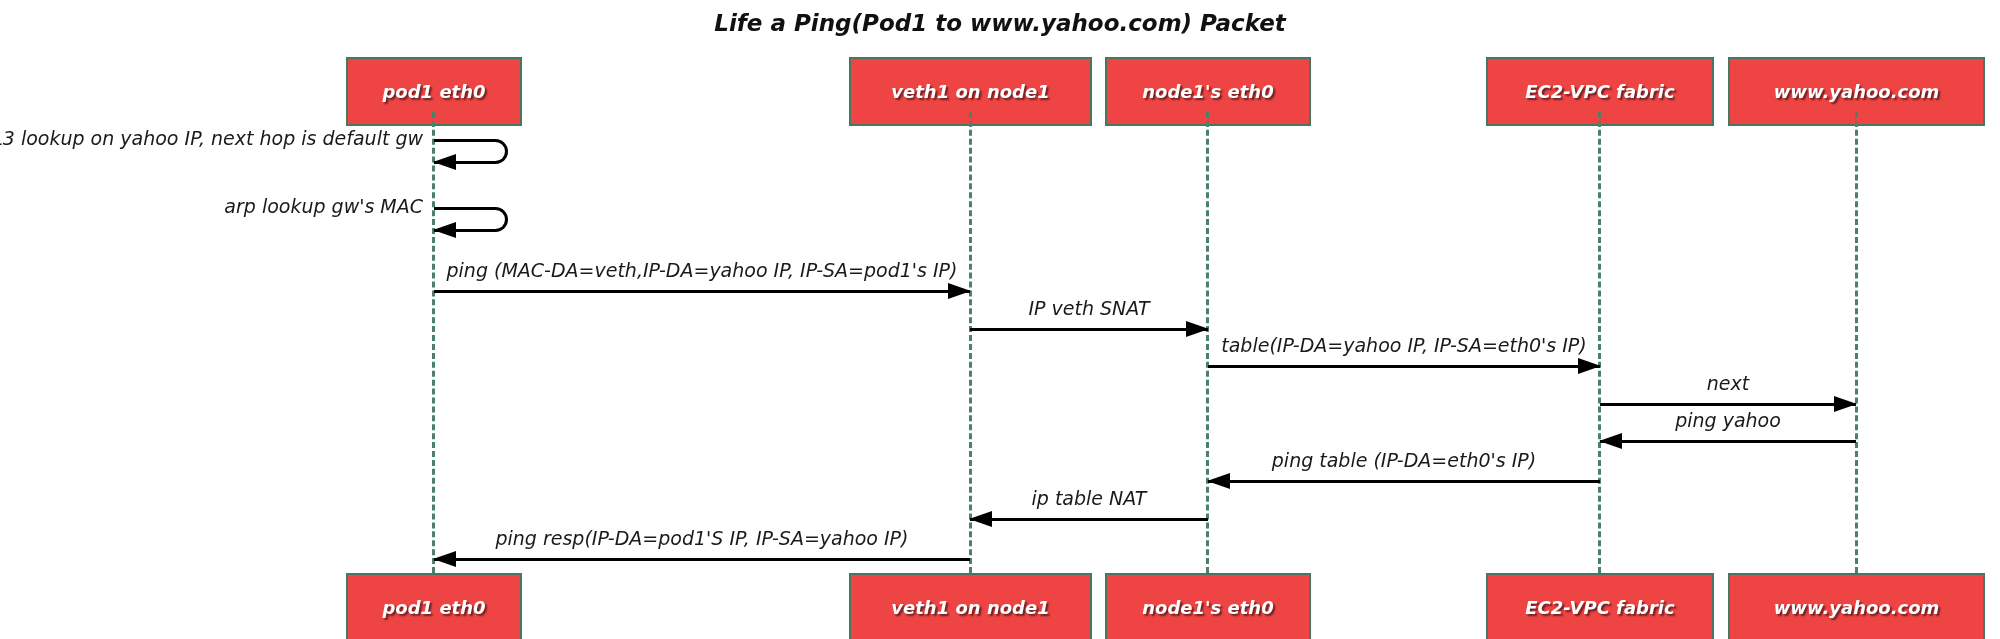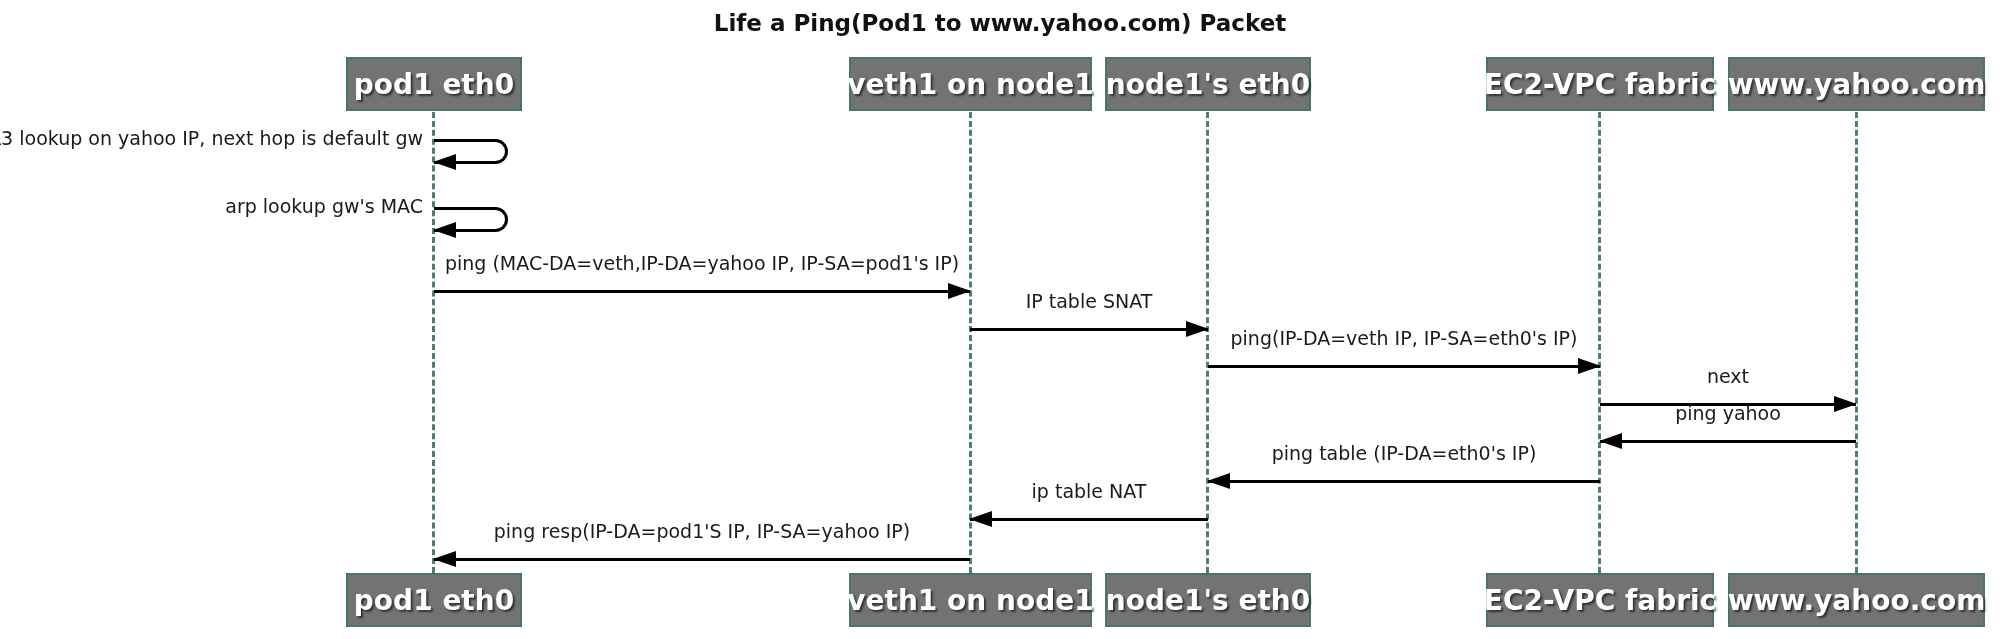--- a/index.html
+++ b/index.html
@@ -1,58 +1,58 @@
 <!DOCTYPE html>
 <html><head>
 <meta charset="utf-8">
 <style>
-  * { box-sizing: border-box; margin: 0; padding: 0; }
+  * { box-sizing: border-box; margin: 0; padding: 0; font-style: italic; }
   html, body { background: #ffffff; }
   #stage {
     position: relative;
     width: 2000px;
     height: 639px;
     background: #ffffff;
     font-family: "DejaVu Sans", sans-serif;
     color: #000000;
     overflow: hidden;
   }
   .title {
     position: absolute;
     top: 10px; left: 0; width: 2000px;
     text-align: center;
     font-size: 23px;
     font-weight: bold;
     color: #111111;
   }
   .actor-box {
     position: absolute;
-    height: 54px;
-    background: #737373;
+    height: 69px;
+    background: #ef4444;
     border: 2px solid #47775f;
     display: flex;
     align-items: center;
     justify-content: center;
-    font-size: 28px;
+    font-size: 18px;
     font-weight: bold;
     color: #ffffff;
     text-shadow: 2px 2px 2px rgba(0,0,0,0.55);
     white-space: nowrap;
   }
   .lifeline {
     position: absolute;
     top: 112px;
     height: 461px;
     width: 0;
     border-left: 3px dashed #4c8068;
   }
   .msg { position: absolute; }
   .msg-label {
     position: absolute;
-    bottom: 16px; left: 0; right: 0;
+    bottom: 9px; left: 0; right: 0;
     text-align: center;
     font-size: 19px;
     white-space: nowrap;
     color: #1a1a1a;
   }
   .msg-line {
     position: absolute;
     top: 0; left: 0; right: 0;
     height: 0;
     border-top: 3px solid #000000;
@@ -114,27 +114,27 @@
     <div class="arrowhead"></div>
   </div>
 
   <div class="msg" style="left:434px; top:290px; width:536px;">
     <div class="msg-label">ping (MAC-DA=veth,IP-DA=yahoo IP, IP-SA=pod1's IP)</div>
     <div class="msg-line"></div>
     <div class="arrowhead arrow-right"></div>
   </div>
 
   <div class="msg" style="left:970px; top:328px; width:238px;">
-    <div class="msg-label">IP table SNAT</div>
+    <div class="msg-label">IP veth SNAT</div>
     <div class="msg-line"></div>
     <div class="arrowhead arrow-right"></div>
   </div>
 
   <div class="msg" style="left:1208px; top:365px; width:392px;">
-    <div class="msg-label">ping(IP-DA=veth IP, IP-SA=eth0's IP)</div>
+    <div class="msg-label">table(IP-DA=yahoo IP, IP-SA=eth0's IP)</div>
     <div class="msg-line"></div>
     <div class="arrowhead arrow-right"></div>
   </div>
 
   <div class="msg" style="left:1600px; top:403px; width:256px;">
     <div class="msg-label">next</div>
     <div class="msg-line"></div>
     <div class="arrowhead arrow-right"></div>
   </div>
 

